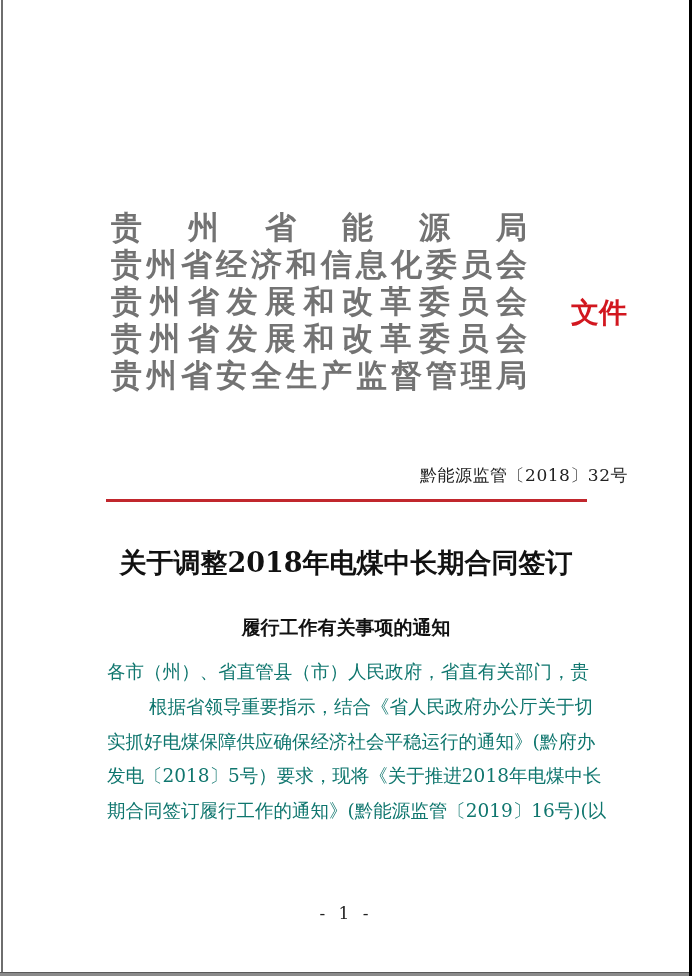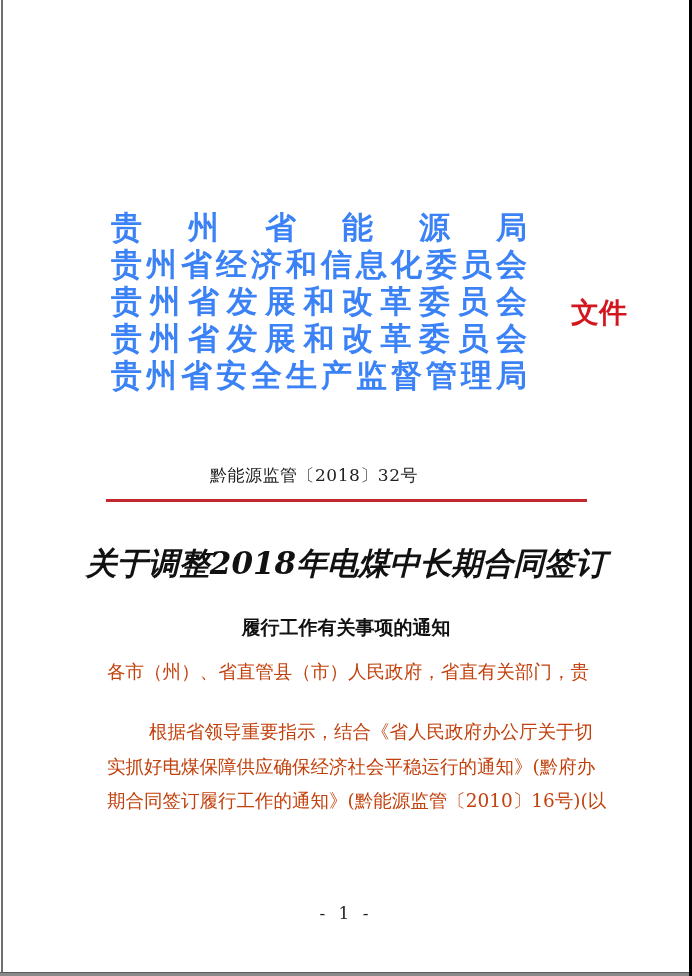--- a/index.html
+++ b/index.html
@@ -54,21 +54,21 @@
       top: 209px;
       width: 420px;
     }
     .issuer-line {
       display: block;
       height: 37px;
       line-height: 37px;
       font-family: "DejaVu Serif", "Liberation Serif", serif;
       font-weight: bold;
       font-size: 31px;
-      color: #3b82f6;
+      color: #737373;
       white-space: nowrap;
       text-align: justify;
       text-align-last: justify;
       width: 416px;
     }
     .wenjian {
       position: absolute;
       left: 538px;
       top: 296px;
       font-family: "DejaVu Serif", "Liberation Serif", serif;
@@ -79,21 +79,21 @@
       letter-spacing: 0px;
       white-space: nowrap;
       margin-left: 33px;
     }
 
     .doc-number {
       position: absolute;
       left: 0;
       width: 628px;
       top: 464px;
-      text-align: center;
+      text-align: right;
       font-family: "DejaVu Serif", "Liberation Serif", serif;
       font-size: 17px;
       line-height: 22px;
       color: #222222;
       letter-spacing: 0.5px;
     }
 
     .red-rule {
       position: absolute;
       left: 106px;
@@ -107,55 +107,53 @@
       position: absolute;
       left: 0;
       width: 692px;
       text-align: center;
       font-family: "DejaVu Serif", "Liberation Serif", serif;
       font-weight: bold;
       color: #111111;
     }
     .title-line-1 {
       top: 548px;
-      font-size: 31px;
+      font-size: 27px;
       line-height: 30px;
       letter-spacing: 0px;
-      font-style: italic;
     }
     .title-line-2 {
       top: 612px;
       font-size: 19px;
       line-height: 30px;
     }
 
     .body-text {
       position: absolute;
       left: 107px;
       top: 655px;
       width: 484px;
       font-family: "DejaVu Serif", "Liberation Serif", serif;
       font-size: 18.5px;
       line-height: 34.8px;
-      color: #c2410c;
+      color: #0f766e;
     }
     .para-line {
       display: block;
       white-space: nowrap;
       text-align: justify;
       text-align-last: justify;
       width: 482px;
     }
     .para-line.last {
       text-align-last: left;
     }
     .para-line.indented {
       padding-left: 42px;
       width: 440px;
-      margin-top: 25px;
     }
 
     .page-number {
       position: absolute;
       left: 0;
       width: 692px;
       top: 902px;
       text-align: center;
       font-family: "DejaVu Serif", "Liberation Serif", serif;
       font-size: 17px;
@@ -188,18 +186,19 @@
 
   <div class="red-rule"></div>
 
   <div class="title title-line-1">关于调整2018年电煤中长期合同签订</div>
   <div class="title title-line-2">履行工作有关事项的通知</div>
 
   <div class="body-text">
     <span class="para-line">各市（州）、省直管县（市）人民政府，省直有关部门，贵</span>
     <span class="para-line indented">根据省领导重要指示，结合《省人民政府办公厅关于切</span>
     <span class="para-line">实抓好电煤保障供应确保经济社会平稳运行的通知》(黔府办</span>
-    <span class="para-line">期合同签订履行工作的通知》(黔能源监管〔2010〕16号)(以</span>
+    <span class="para-line">发电〔2018〕5号）要求，现将《关于推进2018年电煤中长</span>
+    <span class="para-line">期合同签订履行工作的通知》(黔能源监管〔2019〕16号)(以</span>
   </div>
 
   <div class="page-number">- 1 -</div>
 
 </div>
 
 </body></html>

